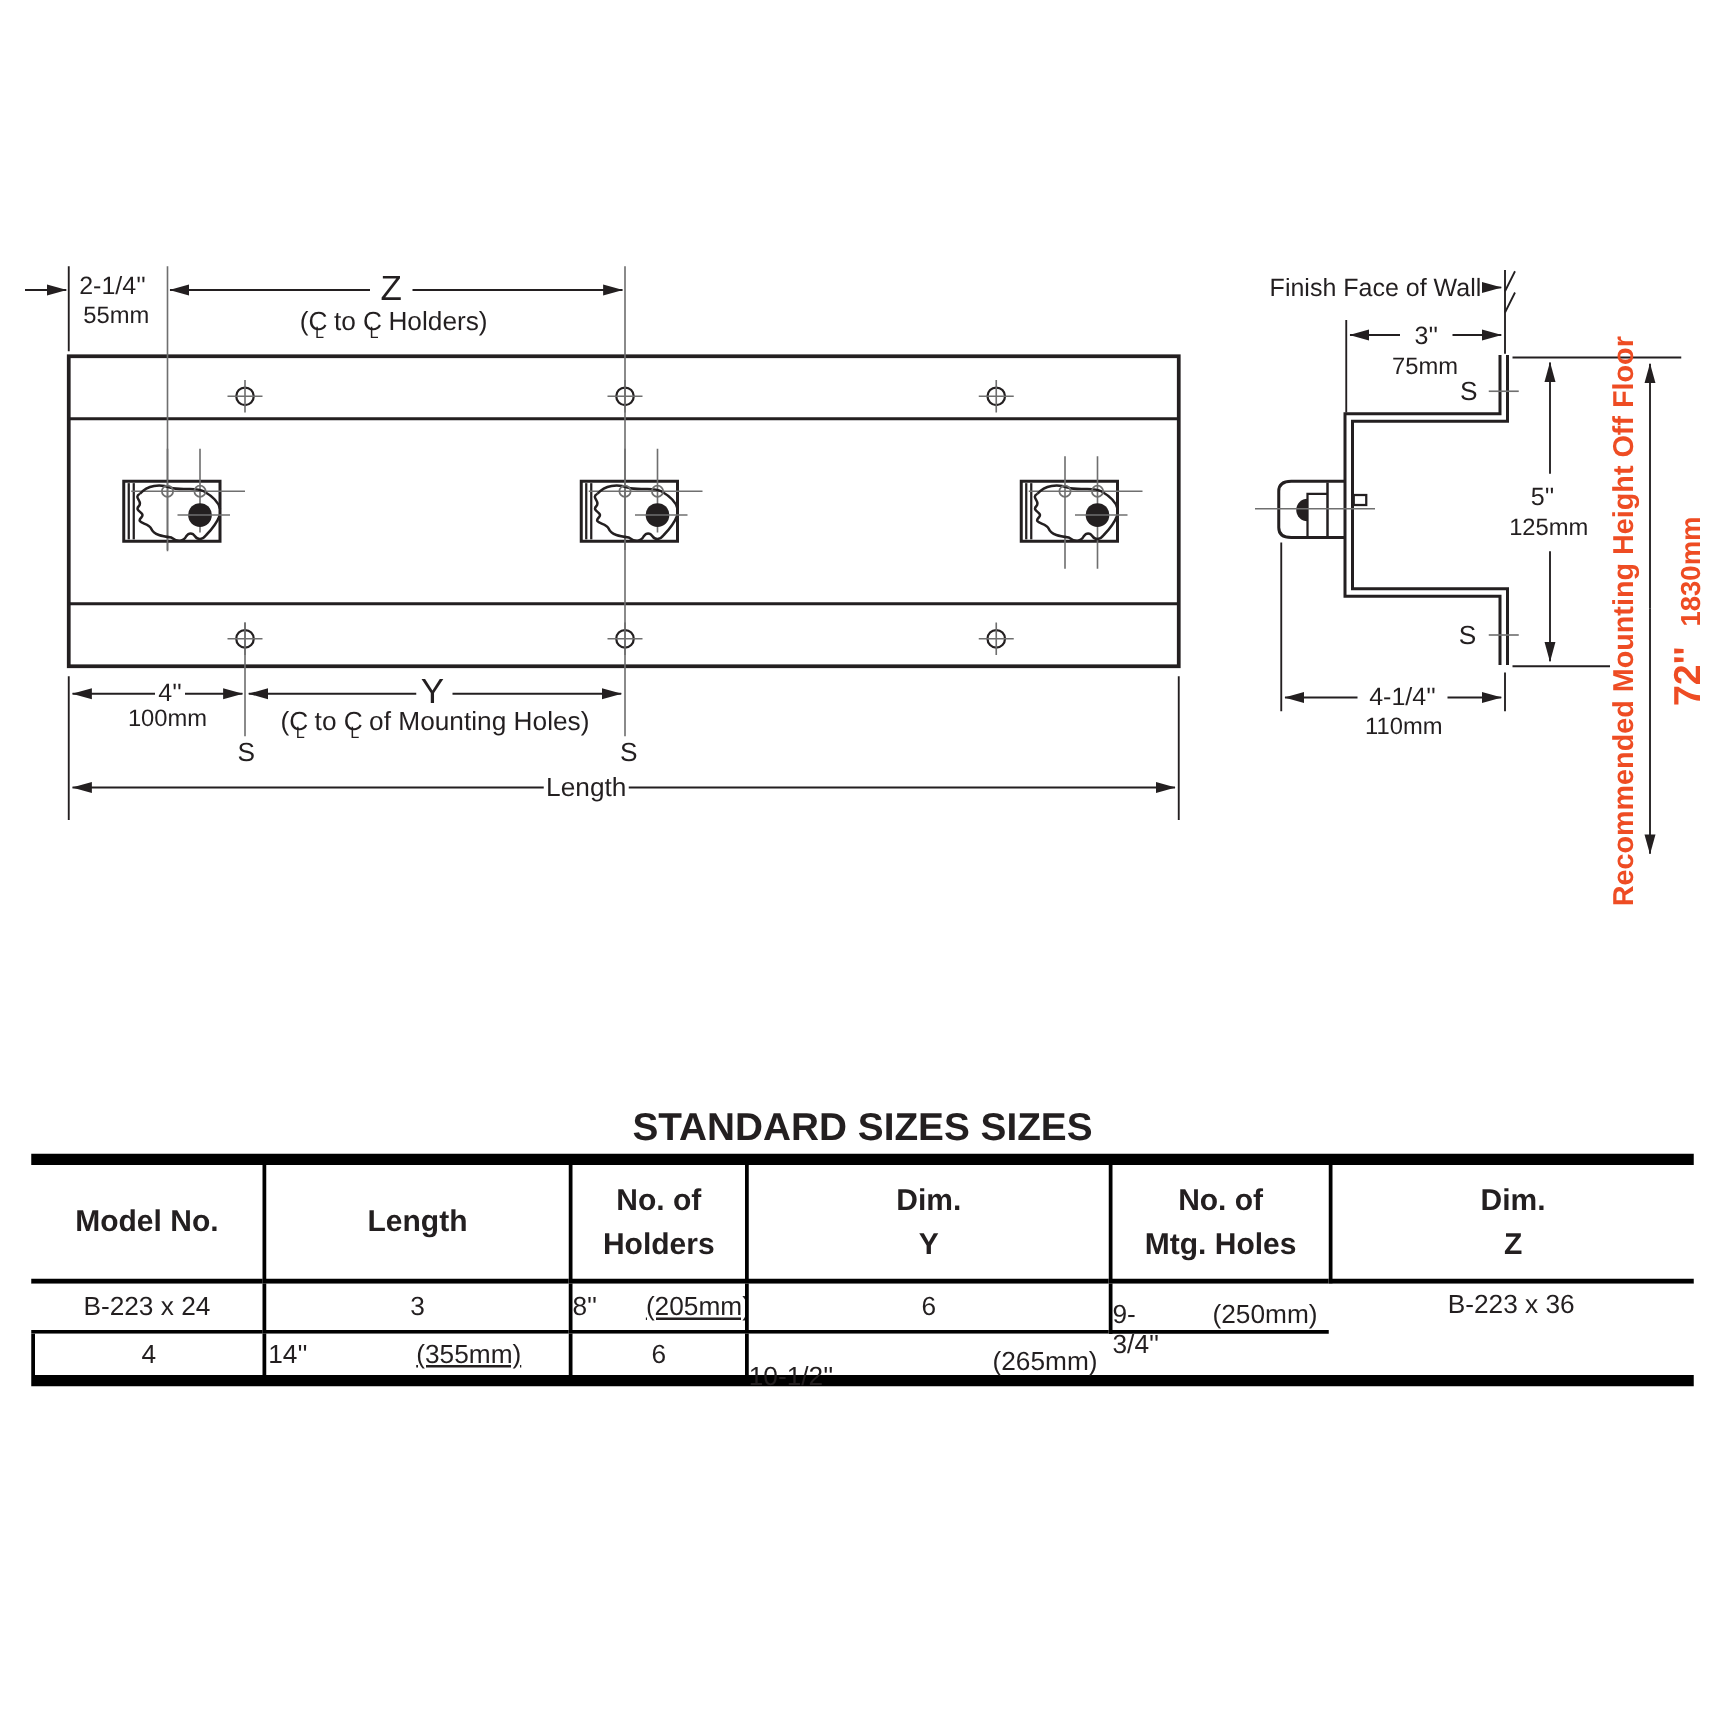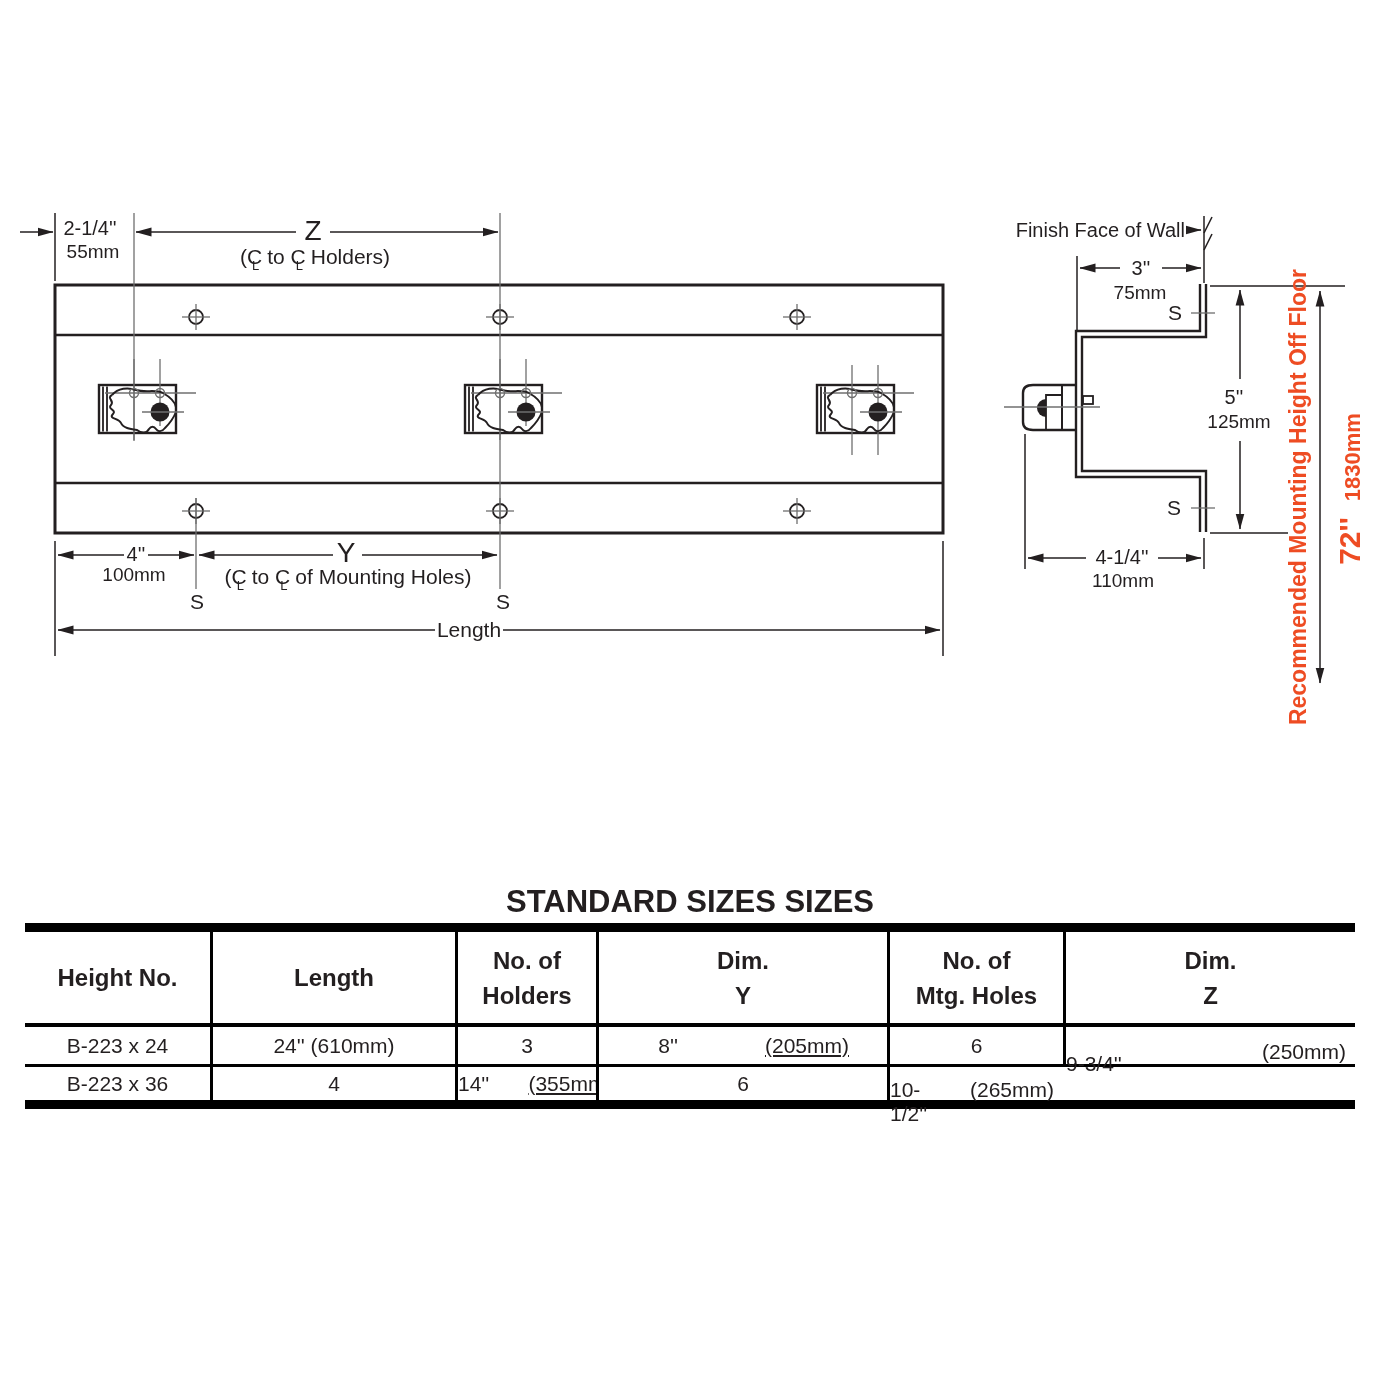--- a/index.html
+++ b/index.html
@@ -222,21 +222,21 @@
   </g>
 </svg>
 
 <div class="tbl-title">STANDARD SIZES SIZES</div>
 
 <div class="tbl">
   <div class="bar"></div>
   <div class="grid">
 
     <div class="cell hd">
-          <span>Height No.</span>
+          <span>Model No.</span>
         </div>
     <div class="cell hd bl">
           <span>Length</span>
         </div>
     <div class="cell hd bl">
           <span>No. of</span>
           <span>Holders</span>
         </div>
     <div class="cell hd bl">
           <span>Dim.</span>
@@ -246,23 +246,20 @@
           <span>No. of</span>
           <span>Mtg. Holes</span>
         </div>
     <div class="cell hd bl">
           <span>Dim.</span>
           <span>Z</span>
         </div>
 
     <div class="cell r1">
           <span>B-223 x 24</span>
-        </div>
-    <div class="cell r1 bl">
-          <span>24'' (610mm)</span>
         </div>
     <div class="cell r1 bl">
           <span>3</span>
         </div>
     <div class="cell r1 bl">
           <span class="subwrap">
             <span class="sub-in-y">8''</span>
             <span class="sub-mm-y">(205mm)</span>
           </span>
         </div>

